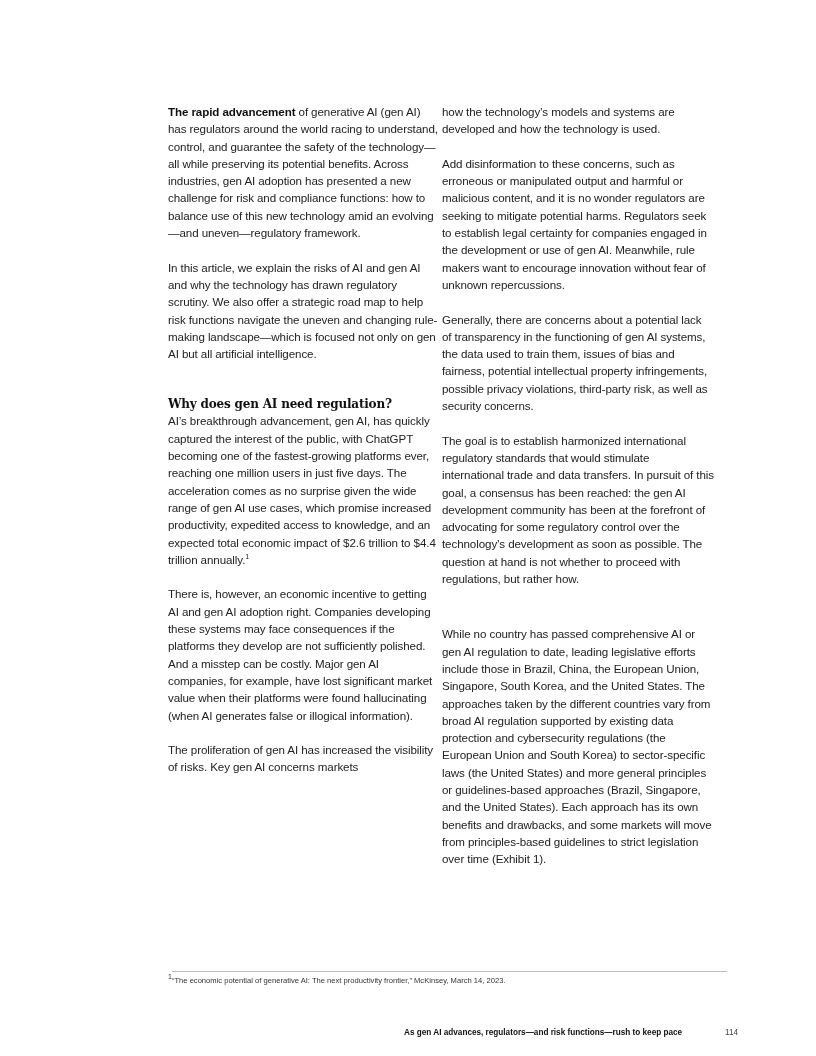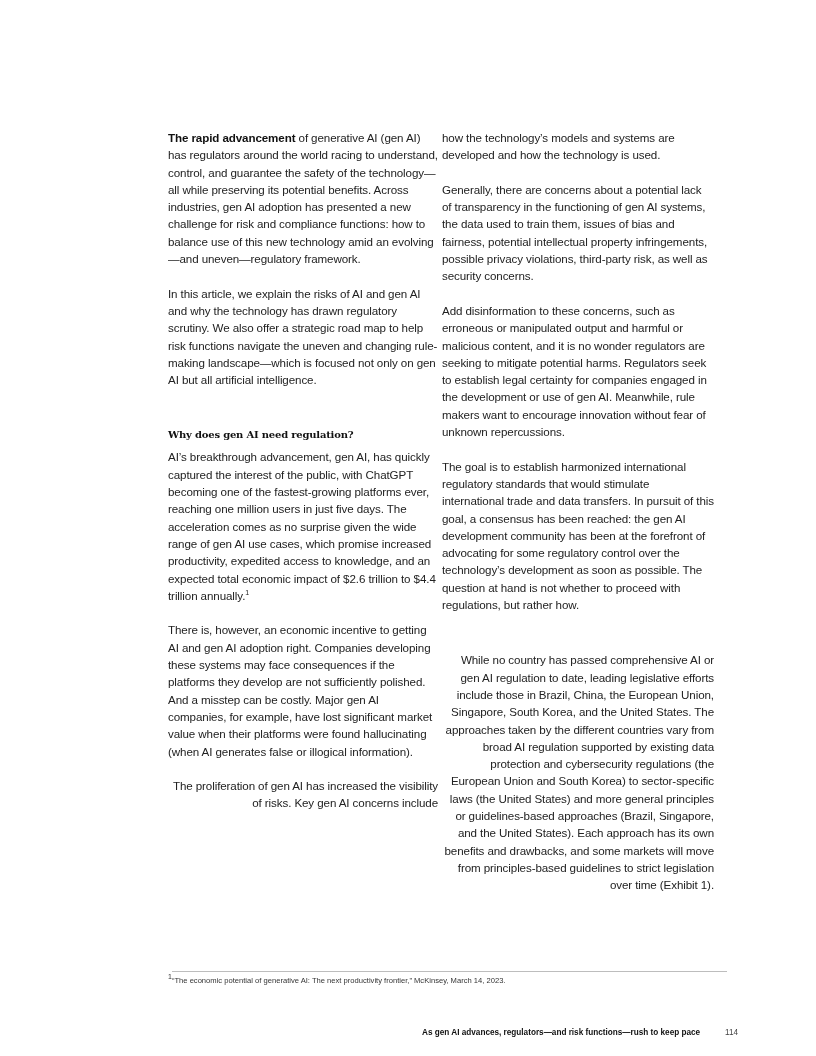--- a/index.html
+++ b/index.html
@@ -1,47 +1,47 @@
 <!DOCTYPE html>
 <html><head>
   <meta charset="utf-8">
   <style>
     html, body { margin: 0; padding: 0; background: #ffffff; }
     body { width: 816px; height: 1056px; position: relative; overflow: hidden;
       font-family: "Liberation Sans", sans-serif; color: #222222; }
-    .col { position: absolute; top: 103px; font-size: 11.6px; line-height: 17.3px; letter-spacing: -0.1px; margin-top: 26px; }
+    .col { position: absolute; top: 103px; font-size: 11.6px; line-height: 17.3px; letter-spacing: -0.1px; }
     .col.left { left: 168px; width: 270px; }
     .col.right { left: 442px; width: 272px; }
     .col p { margin: 0 0 17.3px 0; }
-    .col p.tight { margin-bottom: 0; text-align: right; }
+    .col p.tight { margin-bottom: 0; }
     .lead { font-weight: bold; color: #111; }
-    h2 { font-family: "DejaVu Serif", "Liberation Serif", serif; font-weight: bold; font-size: 10px;
-      line-height: 26px; margin: 0; color: #111; letter-spacing: -0.2px; }
+    h2 { font-family: "DejaVu Serif", "Liberation Serif", serif; font-weight: bold; font-size: 12px;
+      line-height: 16px; margin: 0; color: #111; letter-spacing: -0.2px; }
     .sup { font-size: 7px; vertical-align: super; line-height: 0; }
     .footnote-rule { position: absolute; left: 172px; top: 971px; width: 555px; height: 1px; background: #bdbdbd; }
     .footnote { position: absolute; left: 168px; top: 976px; font-size: 7.6px; color: #333; }
-    .footer { position: absolute; top: 1028px; left: 422px; font-size: 8.2px; font-weight: bold; color: #111; }
+    .footer { position: absolute; top: 1028px; left: 404px; font-size: 8.2px; font-weight: bold; color: #111; }
     .page-num { position: absolute; top: 1028px; left: 725px; font-size: 8.2px; color: #444; text-align: center; }
   </style>
 </head>
 <body>
 
 <div class="col left">
   <p><span class="lead">The rapid advancement</span><span> of generative AI (gen AI) has regulators around the world racing to understand, control, and guarantee the safety of the technology—all while preserving its potential benefits. Across industries, gen AI adoption has presented a new challenge for risk and compliance functions: how to balance use of this new technology amid an evolving—and uneven—regulatory framework.</span></p>
   <p style="margin-bottom:34px;">In this article, we explain the risks of AI and gen AI and why the technology has drawn regulatory scrutiny. We also offer a strategic road map to help risk functions navigate the uneven and changing rule-making landscape—which is focused not only on gen AI but all artificial intelligence.</p>
   <h2 style="margin-top:10px;">Why does gen AI need regulation?</h2>
   <p><span>AI’s breakthrough advancement, gen AI, has quickly captured the interest of the public, with ChatGPT becoming one of the fastest-growing platforms ever, reaching one million users in just five days. The acceleration comes as no surprise given the wide range of gen AI use cases, which promise increased productivity, expedited access to knowledge, and an expected total economic impact of $2.6 trillion to $4.4 trillion annually.</span><span class="sup">1</span></p>
   <p>There is, however, an economic incentive to getting AI and gen AI adoption right. Companies developing these systems may face consequences if the platforms they develop are not sufficiently polished. And a misstep can be costly. Major gen AI companies, for example, have lost significant market value when their platforms were found hallucinating (when AI generates false or illogical information).</p>
-  <p class="tight">The proliferation of gen AI has increased the visibility of risks. Key gen AI concerns include</p>
+  <p class="tight">The proliferation of gen AI has increased the visibility of risks. Key gen AI concerns markets</p>
 </div>
 
 <div class="col right">
   <p>how the technology’s models and systems are developed and how the technology is used.</p>
+  <p>Add disinformation to these concerns, such as erroneous or manipulated output and harmful or malicious content, and it is no wonder regulators are seeking to mitigate potential harms. Regulators seek to establish legal certainty for companies engaged in the development or use of gen AI. Meanwhile, rule makers want to encourage innovation without fear of unknown repercussions.</p>
   <p>Generally, there are concerns about a potential lack of transparency in the functioning of gen AI systems, the data used to train them, issues of bias and fairness, potential intellectual property infringements, possible privacy violations, third-party risk, as well as security concerns.</p>
-  <p>Add disinformation to these concerns, such as erroneous or manipulated output and harmful or malicious content, and it is no wonder regulators are seeking to mitigate potential harms. Regulators seek to establish legal certainty for companies engaged in the development or use of gen AI. Meanwhile, rule makers want to encourage innovation without fear of unknown repercussions.</p>
   <p style="margin-bottom:38px;">The goal is to establish harmonized international regulatory standards that would stimulate international trade and data transfers. In pursuit of this goal, a consensus has been reached: the gen AI development community has been at the forefront of advocating for some regulatory control over the technology’s development as soon as possible. The question at hand is not whether to proceed with regulations, but rather how.</p>
   <p class="tight">While no country has passed comprehensive AI or gen AI regulation to date, leading legislative efforts include those in Brazil, China, the European Union, Singapore, South Korea, and the United States. The approaches taken by the different countries vary from broad AI regulation supported by existing data protection and cybersecurity regulations (the European Union and South Korea) to sector-specific laws (the United States) and more general principles or guidelines-based approaches (Brazil, Singapore, and the United States). Each approach has its own benefits and drawbacks, and some markets will move from principles-based guidelines to strict legislation over time (Exhibit 1).</p>
 </div>
 
 <div class="footnote-rule"></div>
 <div class="footnote"><span class="sup">1</span><span>“The economic potential of generative AI: The next productivity frontier,” McKinsey, March 14, 2023.</span></div>
 
 <div class="footer">As gen AI advances, regulators—and risk functions—rush to keep pace</div>
 <div class="page-num">114</div>
 

